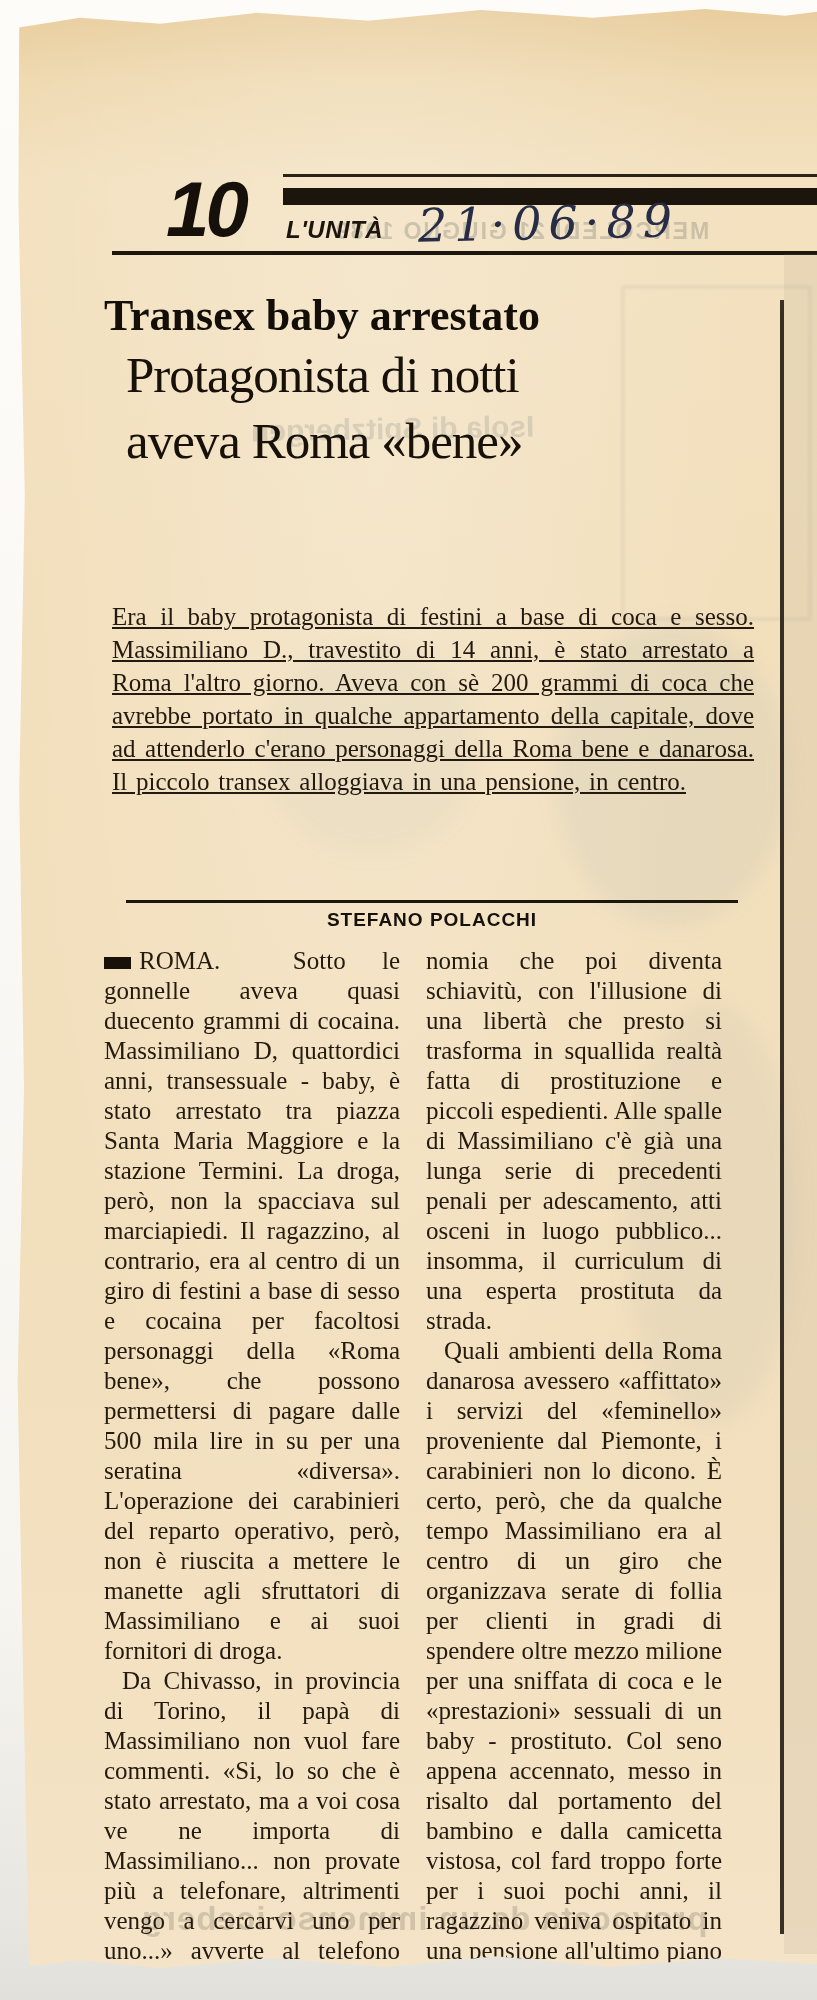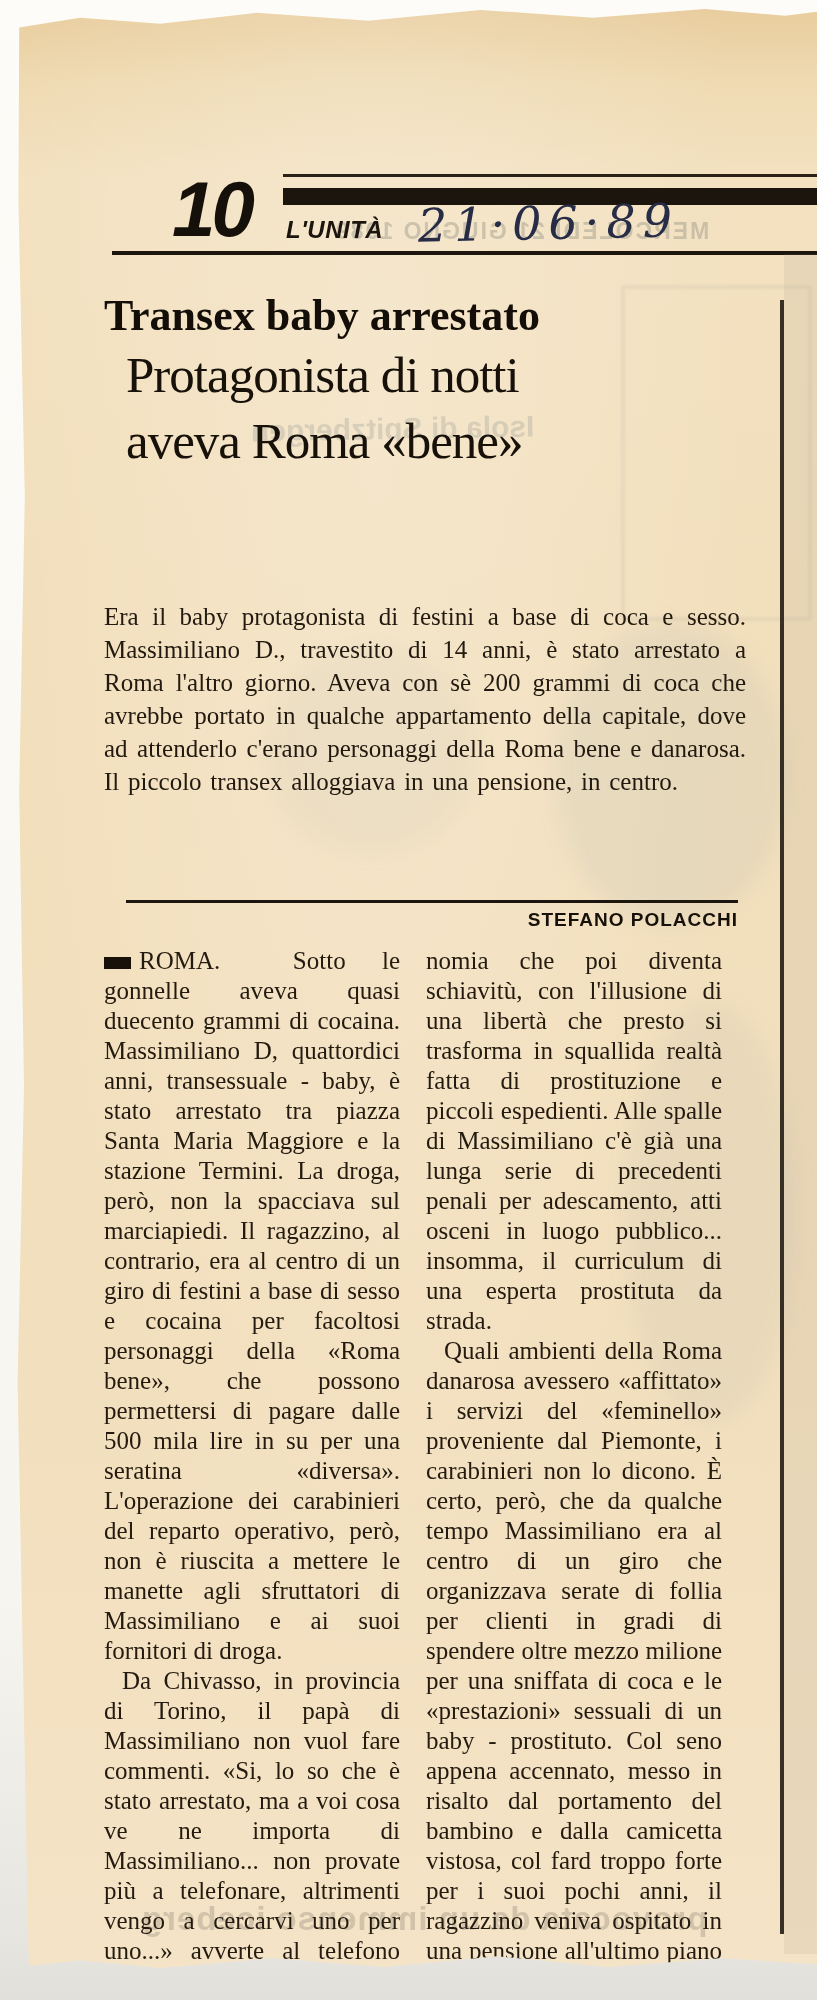--- a/index.html
+++ b/index.html
@@ -18,47 +18,47 @@
       100% 99.6%, 88% 99.3%, 74% 99.75%, 60% 99.2%, 46% 99.75%, 32% 99.3%,
       18% 99.8%, 8% 99.4%, 1.6% 99.7%, 0.9% 85%, 0.2% 70%, 1% 55%, 0.4% 40%, 1.1% 25%, 0.3% 10%);
   }
   .abs { position:absolute; }
 
   
   .rule-top    { left:267px; top:170px; right:0; height:3px; background:#2b2217; }
   .header-bar  { left:267px; top:184px; right:0; height:17px; background:#1b150d; }
   .rule-bottom { left:96px;  top:247px; right:0; height:3.5px; background:#1d160e; }
   .page-num {
-    left:156px; top:166px; font-family:"Liberation Sans",sans-serif;
+    left:150px; top:166px; font-family:"Liberation Sans",sans-serif;
     font-style:italic; font-weight:800; font-size:78px; line-height:1; color:#16100a;
     letter-spacing:-4px;
   }
   .masthead {
     left:270px; top:212px; font-family:"Liberation Sans",sans-serif;
     font-style:italic; font-weight:700; font-size:24px; color:#1c150d; letter-spacing:0.5px;
   }
   .hand-date {
     left:402px; top:192px; font-family:"DejaVu Serif",serif; font-style:italic;
     font-size:46px; color:#272c47; letter-spacing:7px; transform:rotate(-1.2deg);
   }
 
   
   .kicker { left:88px; top:286px; font-weight:700; font-size:44px; color:#140e08; letter-spacing:0; }
   .title  { left:85px; top:338px; font-size:51px; line-height:66px; color:#17110a; letter-spacing:-1px;margin-left:25px; }
 
   
   .lede {
-    left:88px; top:596px; width:642px; margin:0;
-    font-size:25px; line-height:33px; text-align:justify; color:#221a10; word-spacing:2.5px;
+    left:96px; top:596px; width:642px; margin:0;
+    font-size:25px; line-height:33px; text-align:justify; color:#221a10; word-spacing:2.5px;text-decoration:underline;
   }
 
   
   .byline-rule { left:110px; top:896px; width:612px; height:3px; background:#1d160e; }
   .byline {
-    left:110px; top:905px; width:612px; text-align:right;
+    left:110px; top:905px; width:612px; text-align:center;
     font-family:"Liberation Sans",sans-serif; font-weight:700; font-size:19px;
     letter-spacing:1px; color:#17110b;
   }
 
   
   .columns { left:88px; top:942px; width:618px; display:flex; gap:26px; }
   .col { width:296px; font-size:25px; line-height:30px; text-align:justify; color:#241b10; }
   .col p { margin:0; }
   .col p.indent { text-indent:18px; }
   .sq { display:inline-block; width:27px; height:12px; background:#17110a; margin-right:8px; }

